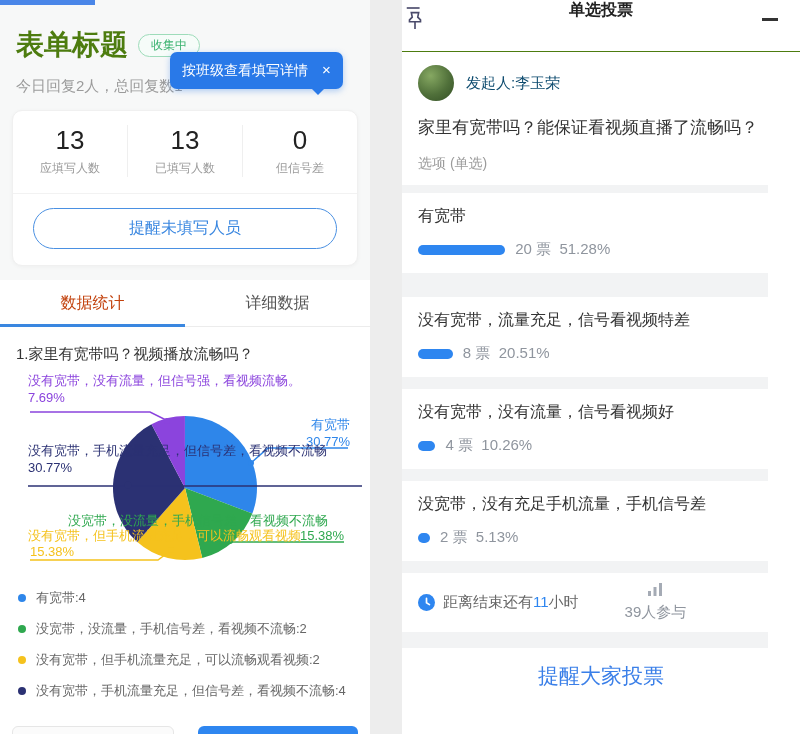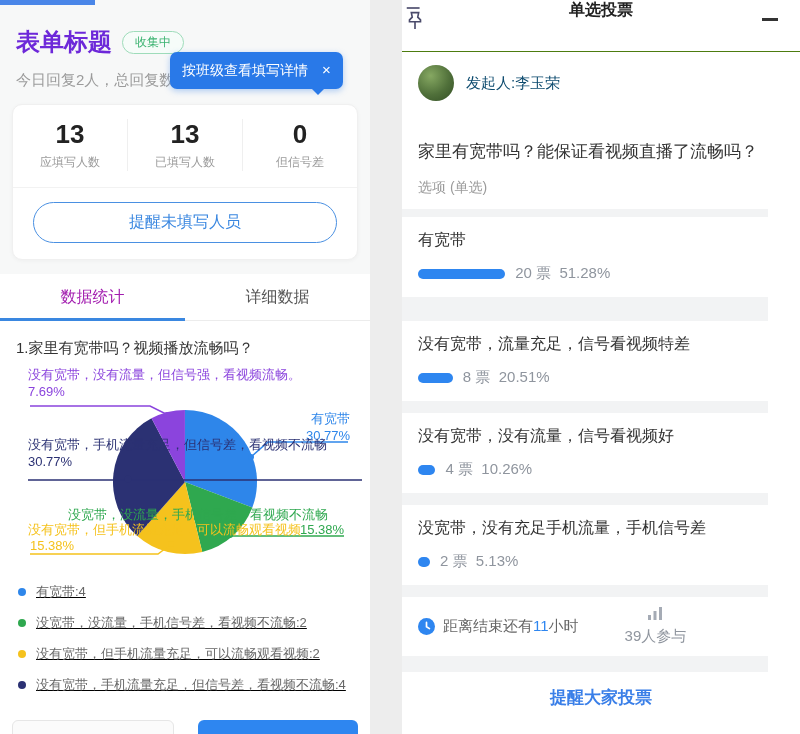--- a/index.html
+++ b/index.html
@@ -5,90 +5,90 @@
   * { margin:0; padding:0; box-sizing:border-box; }
   html,body { width:800px; height:734px; overflow:hidden; }
   body { font-family:"Liberation Sans","DejaVu Sans",sans-serif; background:#ededed; }
   .app { display:flex; width:800px; height:734px; overflow:hidden; }
 
   
   .left-panel { position:relative; width:370px; height:734px; background:#f7f8f8; flex:none; display:flex; flex-direction:column; }
   .blue-strip { position:absolute; top:0; left:0; width:95px; height:5px; background:#4a86e8; }
   .lp-header { position:relative; padding:26px 16px 0; }
   .title-row { display:flex; align-items:center; gap:10px; }
-  .lp-title { font-size:24px; font-weight:bold; color:#6d28d9; }
+  .lp-title { font-size:28px; font-weight:bold; color:#4d7c0f; }
   .badge { font-size:12px; color:#3cb371; border:1px solid #9edcba; background:#f6fcf9; border-radius:12px; padding:2px 12px; }
   .summary { margin-top:13px; font-size:15px; color:#9b9b9b; }
   .tooltip { position:absolute; left:170px; top:52px; background:#2979e8; color:#fff; font-size:14px;
              padding:9px 12px; border-radius:7px; white-space:nowrap; box-shadow:0 2px 6px rgba(41,121,232,.35); z-index:5; }
   .tt-close { margin-left:10px; font-size:15px; cursor:pointer; }
   .tt-arrow { position:absolute; bottom:-6px; right:18px; width:0; height:0;
               border-left:7px solid transparent; border-right:7px solid transparent; border-top:7px solid #2979e8; }
   .stats-card { margin:14px 12px 0; background:#fff; border:1px solid #f0f0f0; border-radius:10px; box-shadow:0 1px 4px rgba(0,0,0,.04); }
   .stats-row { display:flex; padding:14px 0 10px; }
   .stat { flex:1; text-align:center; }
   .stat + .stat { border-left:1px solid #efefef; }
-  .stat-val { font-size:26px; font-weight:bold; color:#222; }
+  .stat-val { font-size:26px; font-weight:normal; color:#222; }
   .stat-label { margin-top:4px; font-size:12px; color:#9b9b9b; }
   .card-divider { height:1px; background:#f2f2f2; margin:6px 0 0; }
   .remind-btn { display:block; width:calc(100% - 40px); margin:14px 20px 16px; padding:9px 0; background:#fff;
                 border:1px solid #4a90e2; color:#3a87e0; font-size:16px; border-radius:22px; cursor:pointer; }
   .main-white { margin-top:14px; background:#fff; flex:1; display:flex; flex-direction:column; overflow:hidden; }
   .tabs { display:flex; height:47px; border-bottom:1px solid #ececec; flex:none; }
   .tab { position:relative; flex:1; display:flex; align-items:center; justify-content:center; font-size:16px; color:#555; cursor:pointer; }
-  .tab.active { color:#a21caf; }
+  .tab.active { color:#c2410c; }
   .tab-underline { position:absolute; left:0; bottom:-1px; width:100%; height:3px; background:#3a87e0; }
   .question { padding:18px 16px 2px; font-size:15px; color:#333; flex:none; }
   .chart-area { position:relative; height:208px; flex:none; }
   #pie-svg { position:absolute; left:110px; top:47px; width:150px; height:150px; z-index:1; }
   .leader-overlay { position:absolute; left:0; top:0; z-index:2; }
   .callout { position:absolute; font-size:13px; line-height:17px; z-index:3; white-space:nowrap; }
   #co-purple { left:28px; top:6px; }
   #co-blue  { right:20px; top:50px; text-align:right; }
   #co-navy  { left:28px; top:76px; }
   #co-green-label { left:68px; top:146px; }
   #co-green-pct   { left:300px; top:161px; }
   #co-yellow-label{ left:28px; top:161px; }
   #co-yellow-pct  { left:30px; top:177px; }
-  .legend { padding:8px 0 0 18px; flex:none;text-decoration:underline; }
+  .legend { padding:8px 0 0 18px; flex:none; }
   .legend-row { display:flex; align-items:center; height:31px; }
   .legend-dot { width:8px; height:8px; border-radius:50%; margin-right:10px; flex:none; }
   .legend-text { font-size:13px; color:#666; white-space:nowrap; }
   .lp-divider { height:1px; background:#eee; margin-top:8px; }
   .lp-buttons { display:flex; gap:24px; padding:12px 12px; }
   .share-btn { flex:1; height:48px; background:#fbfbfb; border:1px solid #e6e6e6; border-radius:6px; font-size:17px; color:#333; cursor:pointer; }
   .export-btn { flex:1; height:48px; background:#2e86f0; border:none; border-radius:6px; font-size:17px; color:#fff; cursor:pointer; }
 
   .gutter { width:32px; background:#ededed; flex:none; }
 
   
   .right-panel { flex:1; background:#fff; display:flex; flex-direction:column; overflow:hidden; }
   .rp-header { position:relative; height:52px; border-bottom:1px solid #4d7c0f; display:flex; align-items:flex-start; justify-content:center; flex:none; }
   .rp-title { font-size:16px; font-weight:bold; color:#222; }
   .pin-icon { position:absolute; left:2px; top:6px; }
   .min-icon { position:absolute; right:22px; top:18px; width:16px; height:2.5px; background:#333; cursor:pointer; }
   .poster-row { display:flex; align-items:center; gap:12px; padding:13px 16px 10px; }
   .avatar { width:36px; height:36px; border-radius:50%; flex:none;
             background:radial-gradient(circle at 35% 30%, #86a862, #50703a 55%, #324e24); }
   .initiator { font-size:15px; color:#0c4a6e; }
-  .rp-question { padding:4px 16px 6px; font-size:17px; font-weight:500; color:#333; line-height:26px;margin-top:24px; }
+  .rp-question { padding:4px 16px 6px; font-size:17px; font-weight:500; color:#333; line-height:26px; }
   .options-label { padding:8px 16px 12px; font-size:14px; color:#9b9b9b; }
   .sep { height:12px; background:#f2f3f4; width:calc(100% - 32px); flex:none; }
   .sep.thin { height:8px; }
   .option { padding:13px 16px 14px; flex:none; }
   .opt-label { font-size:16px; color:#333; }
   .opt-bar-row { display:flex; align-items:center; margin-top:13px; }
   .vote-bar { height:10px; background:#2e86f0; border-radius:6px; margin-right:10px; flex:none; }
   .opt-votes { font-size:15px; color:#8f959e; }
   .vote-footer { display:flex; align-items:center; padding:10px 16px; flex:none; color:#666; font-size:15px; }
   .clock-icon { display:inline-flex; margin-right:8px; }
   .cd-blue { color:#2e86f0; }
   .participants { display:inline-flex; align-items:center; margin-left:46px; gap:7px; color:#8f959e;flex-direction:column; }
   .remind-link-row { text-align:center; padding:14px 0 10px; flex:none; }
-  .remind-link { font-size:17px; color:#3a7fe8; text-decoration:none; cursor:pointer;font-weight:bold; }
+  .remind-link { font-size:21px; color:#3a7fe8; text-decoration:none; cursor:pointer; }
 </style>
 </head>
 <body>
 
 <div class="app">
 
   <div class="left-panel">
     <div class="blue-strip"></div>
 
     <div class="lp-header">

